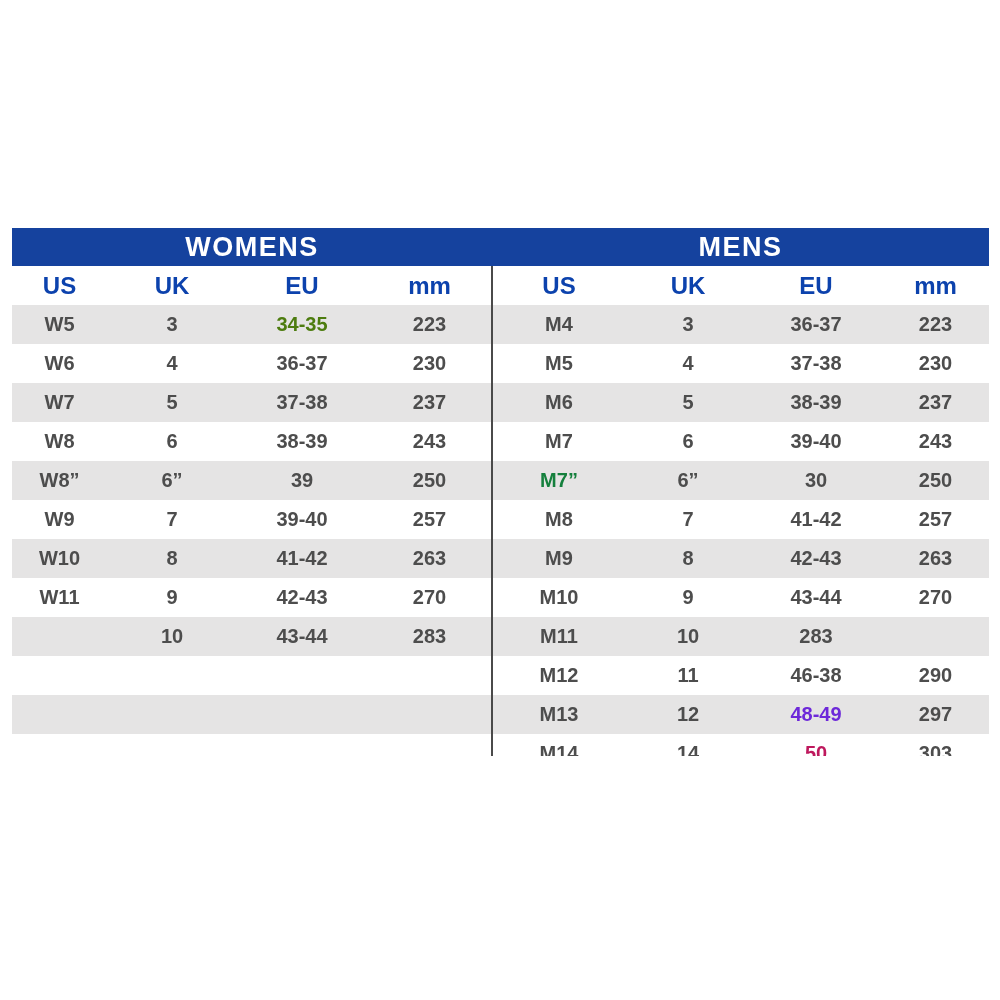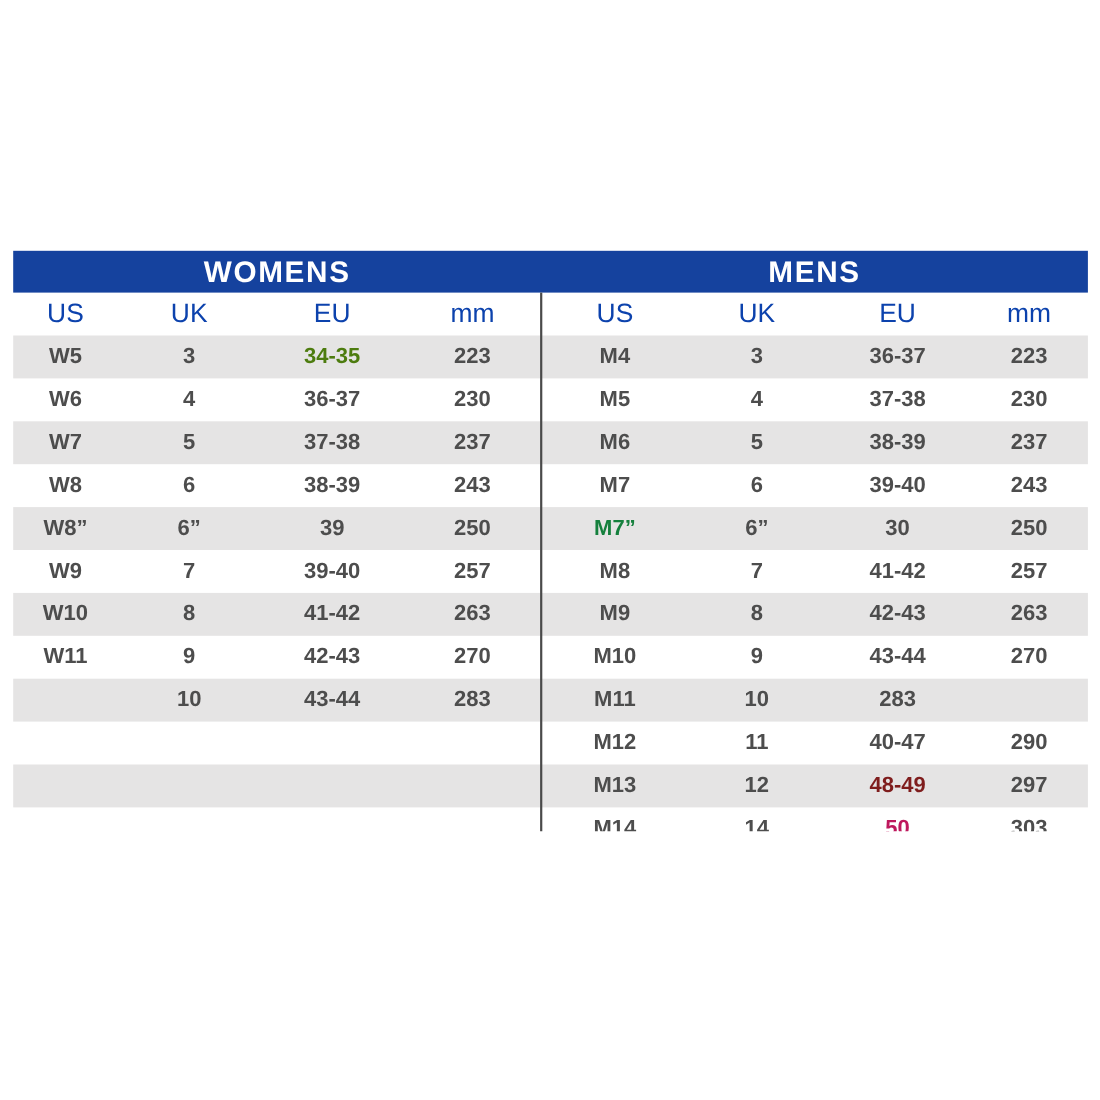--- a/index.html
+++ b/index.html
@@ -40,21 +40,21 @@
     grid-template-columns: 95px 130px 130px 125px 134px 124px 132px 1fr;
     height: 39px;
   }
   .cell {
     text-align: center;
     line-height: 39px;
     white-space: nowrap;
     overflow: hidden;
   }
   .head-cell {
-    font-weight: normal;
+    font-weight: bold;
     font-size: 24px;
   }
   .data-cell {
     font-weight: bold;
     font-size: 20px;
     color: #4d4d4d;
   }
   .divider {
     position: absolute;
     left: 479px;
@@ -175,31 +175,31 @@
           <div class="cell data-cell" style="color: rgb(77, 77, 77);">10</div>
           <div class="cell data-cell" style="color: rgb(77, 77, 77);">283</div>
         </div>
         <div class="grid-row">
           <div class="cell data-cell" style="color: rgb(77, 77, 77);"></div>
           <div class="cell data-cell" style="color: rgb(77, 77, 77);"></div>
           <div class="cell data-cell" style="color: rgb(77, 77, 77);"></div>
           <div class="cell data-cell" style="color: rgb(77, 77, 77);"></div>
           <div class="cell data-cell" style="color: rgb(77, 77, 77);">M12</div>
           <div class="cell data-cell" style="color: rgb(77, 77, 77);">11</div>
-          <div class="cell data-cell" style="color: rgb(77, 77, 77);">40-47</div>
+          <div class="cell data-cell" style="color: rgb(77, 77, 77);">46-38</div>
           <div class="cell data-cell" style="color: rgb(77, 77, 77);">290</div>
         </div>
         <div class="grid-row" style="background: rgb(229, 228, 228);">
           <div class="cell data-cell" style="color: rgb(77, 77, 77);"></div>
           <div class="cell data-cell" style="color: rgb(77, 77, 77);"></div>
           <div class="cell data-cell" style="color: rgb(77, 77, 77);"></div>
           <div class="cell data-cell" style="color: rgb(77, 77, 77);"></div>
           <div class="cell data-cell" style="color: rgb(77, 77, 77);">M13</div>
           <div class="cell data-cell" style="color: rgb(77, 77, 77);">12</div>
-          <div class="cell data-cell" style="color: #7f1d1d;">48-49</div>
+          <div class="cell data-cell" style="color: #6d28d9;">48-49</div>
           <div class="cell data-cell" style="color: rgb(77, 77, 77);">297</div>
         </div>
         <div class="grid-row">
           <div class="cell data-cell" style="color: rgb(77, 77, 77);"></div>
           <div class="cell data-cell" style="color: rgb(77, 77, 77);"></div>
           <div class="cell data-cell" style="color: rgb(77, 77, 77);"></div>
           <div class="cell data-cell" style="color: rgb(77, 77, 77);"></div>
           <div class="cell data-cell" style="color: rgb(77, 77, 77);">M14</div>
           <div class="cell data-cell" style="color: rgb(77, 77, 77);">14</div>
           <div class="cell data-cell" style="color: #be185d;">50</div>

